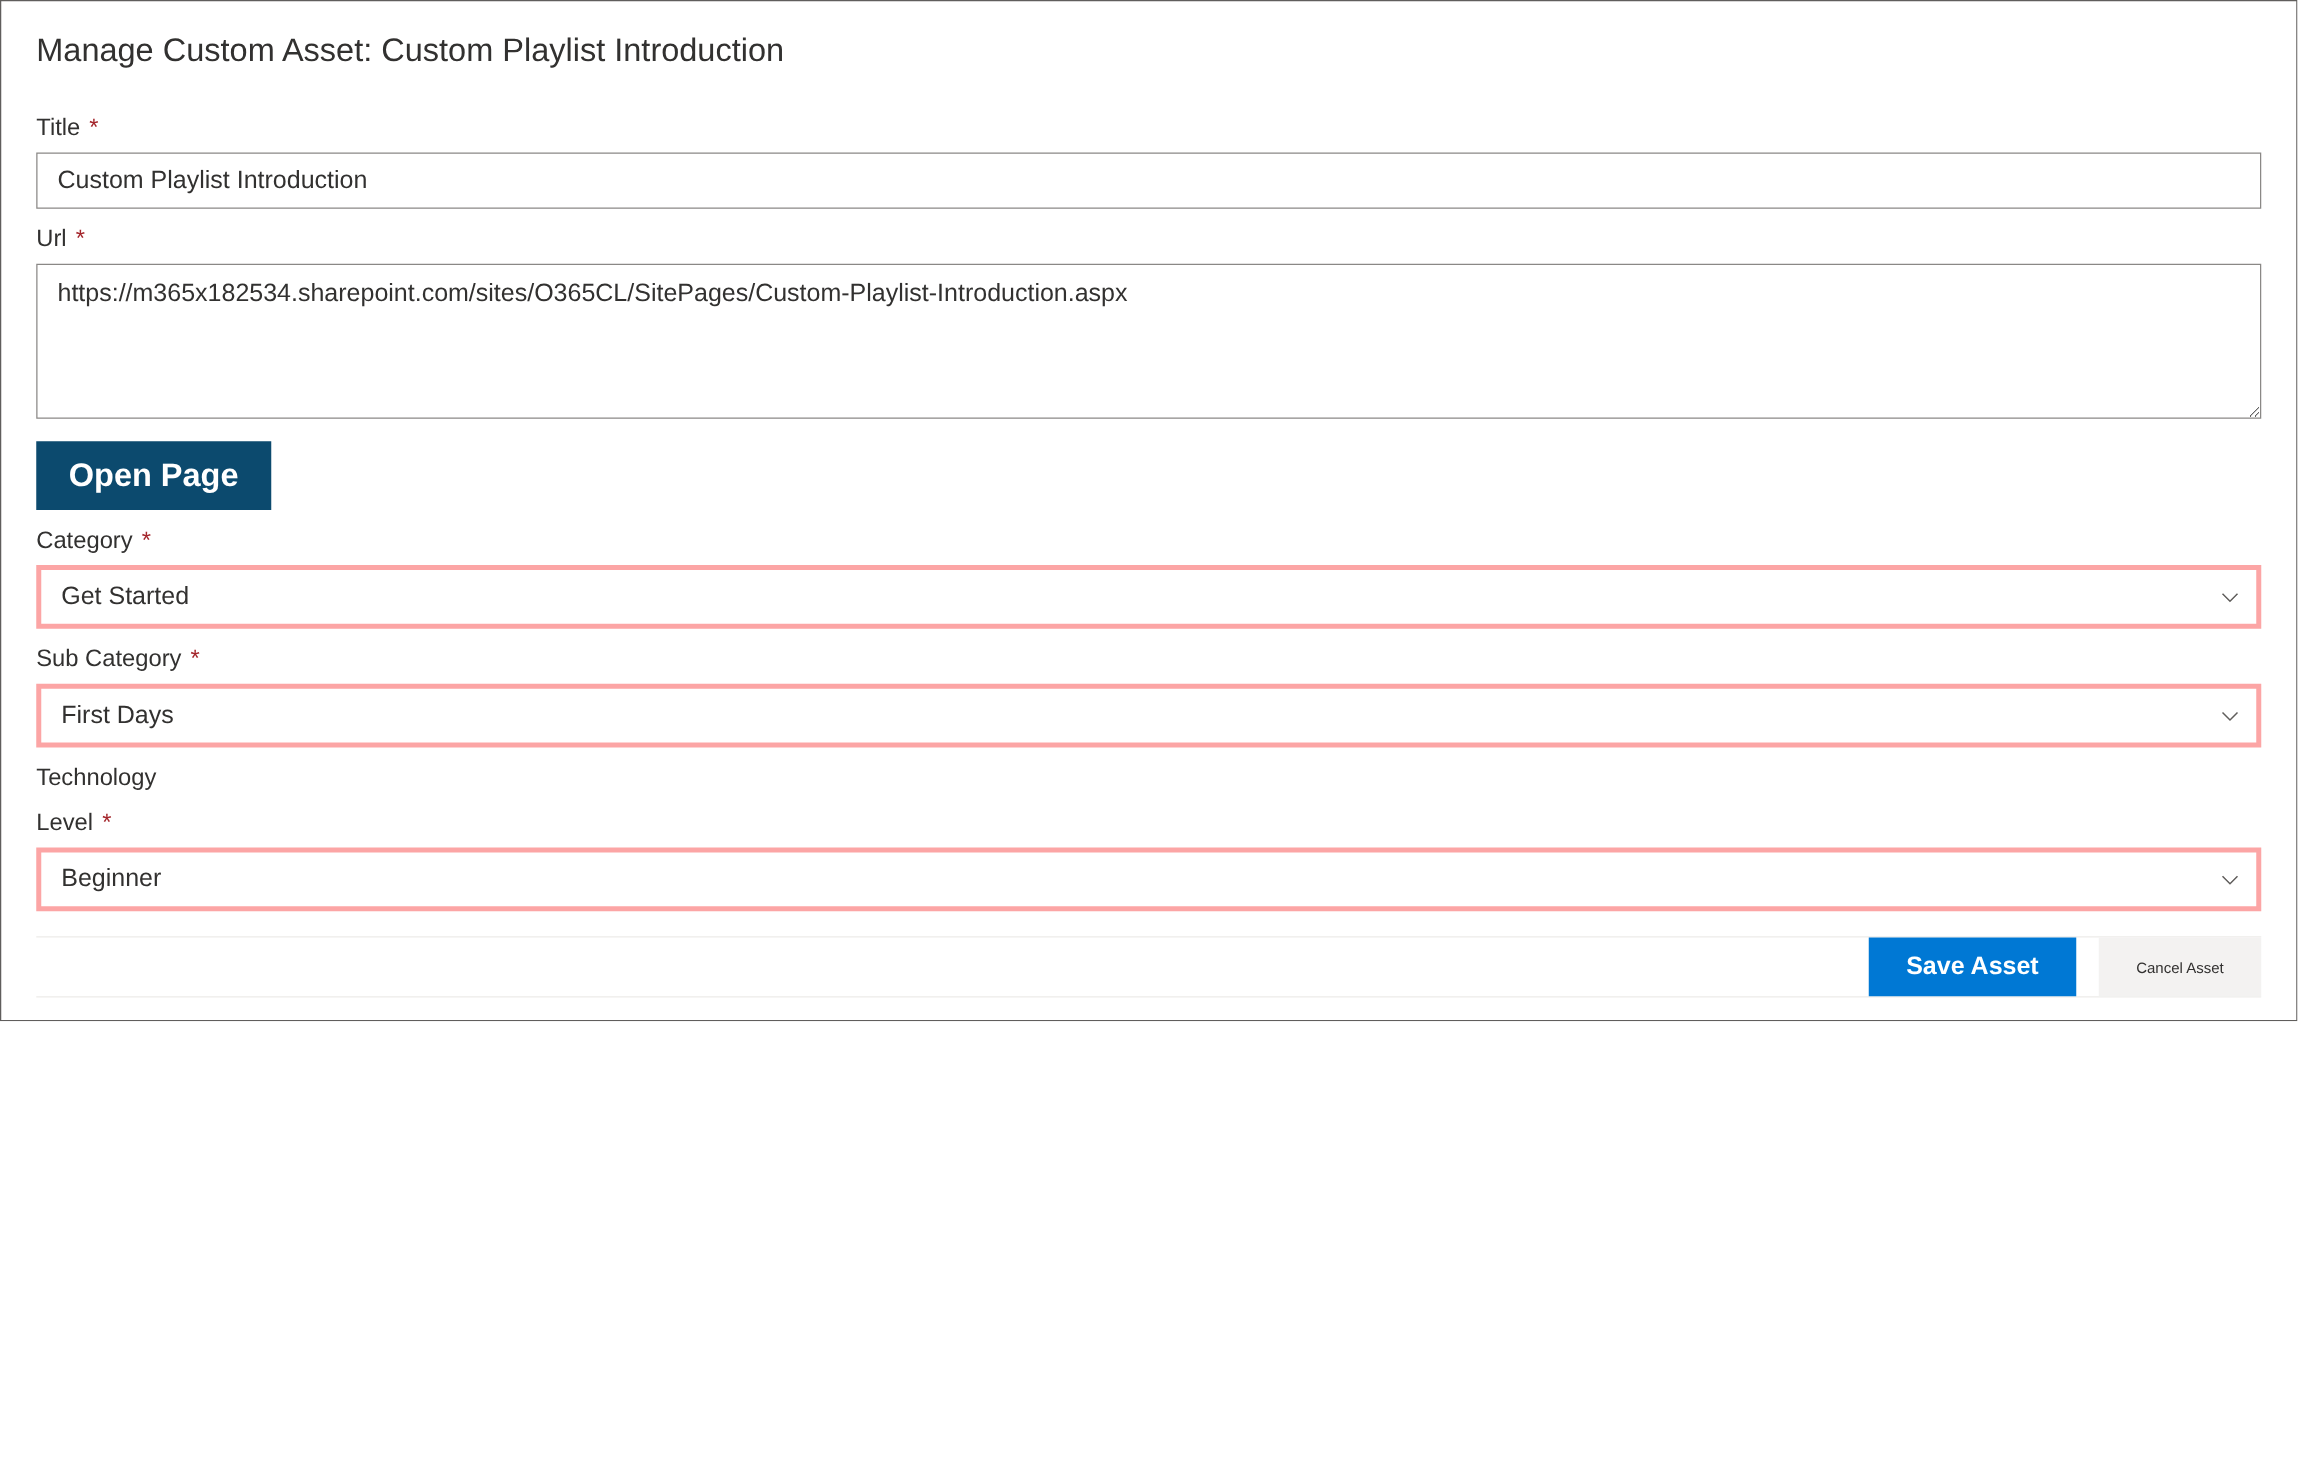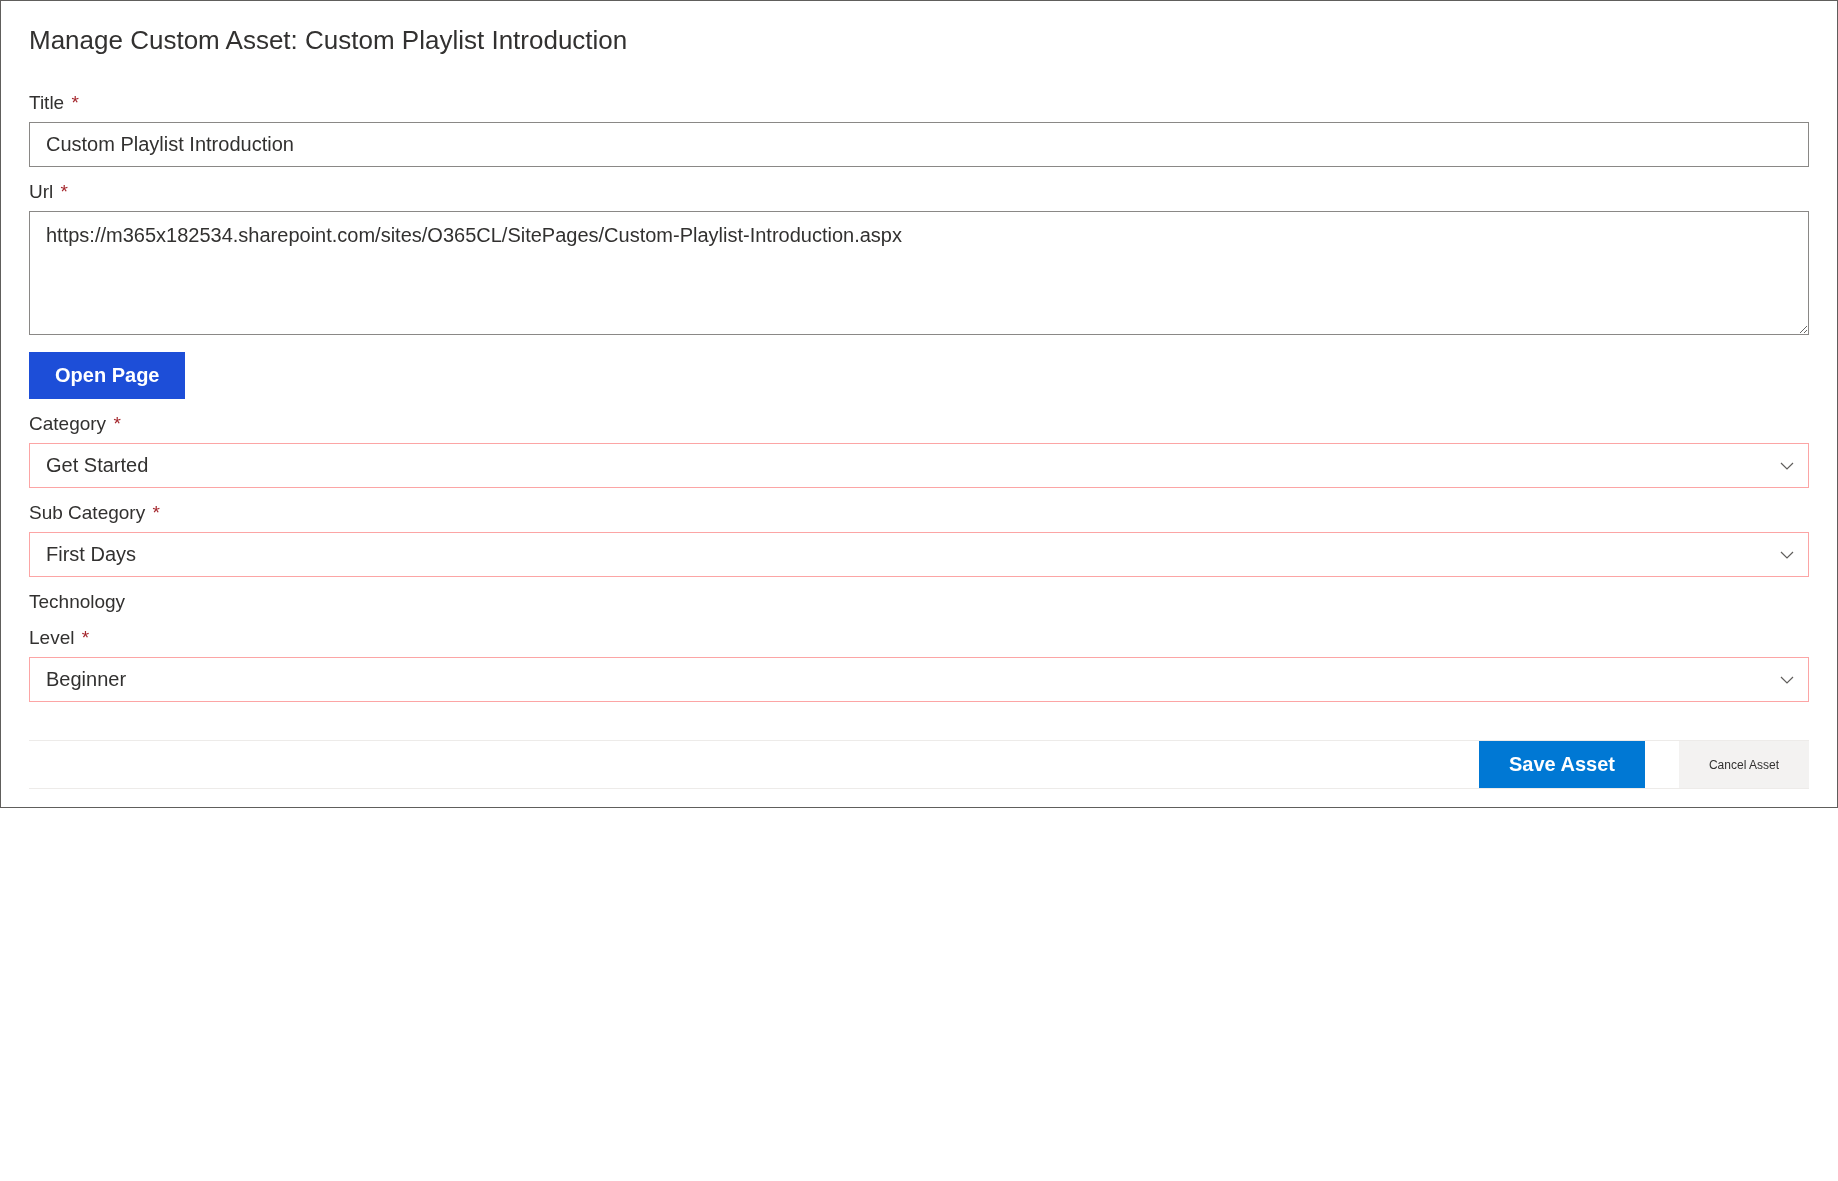--- a/index.html
+++ b/index.html
@@ -51,36 +51,36 @@
       font-size: 20px;
       font-family: inherit;
       border: 1px solid #8a8886;
       background: #ffffff;
       color: #323130;
       resize: vertical;
       height: 124px;
       outline: none;
     }
     .open-page-btn {
-      background: #1d4ed8;
+      background: #0c4a6e;
       color: #ffffff;
       border: none;
       padding: 12px 26px;
-      font-size: 20px;
+      font-size: 26px;
       font-weight: 600;
       font-family: inherit;
       cursor: pointer;
       margin-top: -1px;
       margin-bottom: 14px;
       display: inline-block;
     }
     .dropdown {
       position: relative;
       width: 100%;
-      border: 1px solid #fca5a5;
+      border: 4px solid #fca5a5;
       background: #ffffff;
       padding: 10px 40px 10px 16px;
       font-size: 20px;
       color: #323130;
       cursor: pointer;
       display: flex;
       align-items: center;
       justify-content: space-between;
     }
     .dropdown.focused {
@@ -96,22 +96,22 @@
       pointer-events: none;
     }
     .chevron svg {
       width: 100%;
       height: 100%;
       display: block;
     }
     .button-row {
       display: flex;
       justify-content: flex-end;
-      gap: 16px;
-      margin-top: 38px;
+      gap: 0;
+      margin-top: 20px;
       border-top: 1px solid #edebe9;
       border-bottom: 1px solid #edebe9;
       padding: 0;
     }
     .primary-btn {
       background: #0078d4;
       color: #ffffff;
       border: none;
       padding: 12px 30px;
       font-size: 20px;

